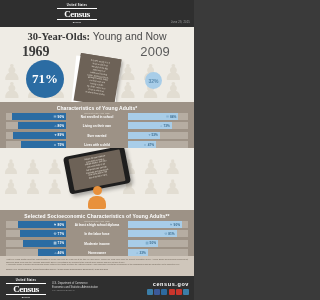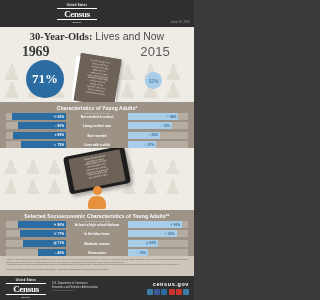--- a/index.html
+++ b/index.html
@@ -116,24 +116,24 @@
     <div class="topdate">June 29, 2015</div>
   </div>
 
   <div class="hero">
     <div class="ghost g1">♟♟♟</div>
     <div class="ghost g2">♟♟♟</div>
     <div class="ghost g3">♟♟♟</div>
     <div class="ghost g4">♟♟♟</div>
 
     <div class="title">
-      <b>30-Year-Olds:</b><span> Lives and Now</span>
+      <b>30-Year-Olds:</b><span> Young and Now</span>
     </div>
     <div class="y1975">1969</div>
-    <div class="y2015">2015</div>
+    <div class="y2015">2009</div>
 
     <div class="circle71">71%</div>
     <div class="circle32">32%</div>
 
     <div class="note">
       <div class="paper"></div>
       <div class="card">
         <span>In 1975, nearly 3 in 4</span>
         <span>30-year-olds had</span>
         <span>already hit the big</span>

